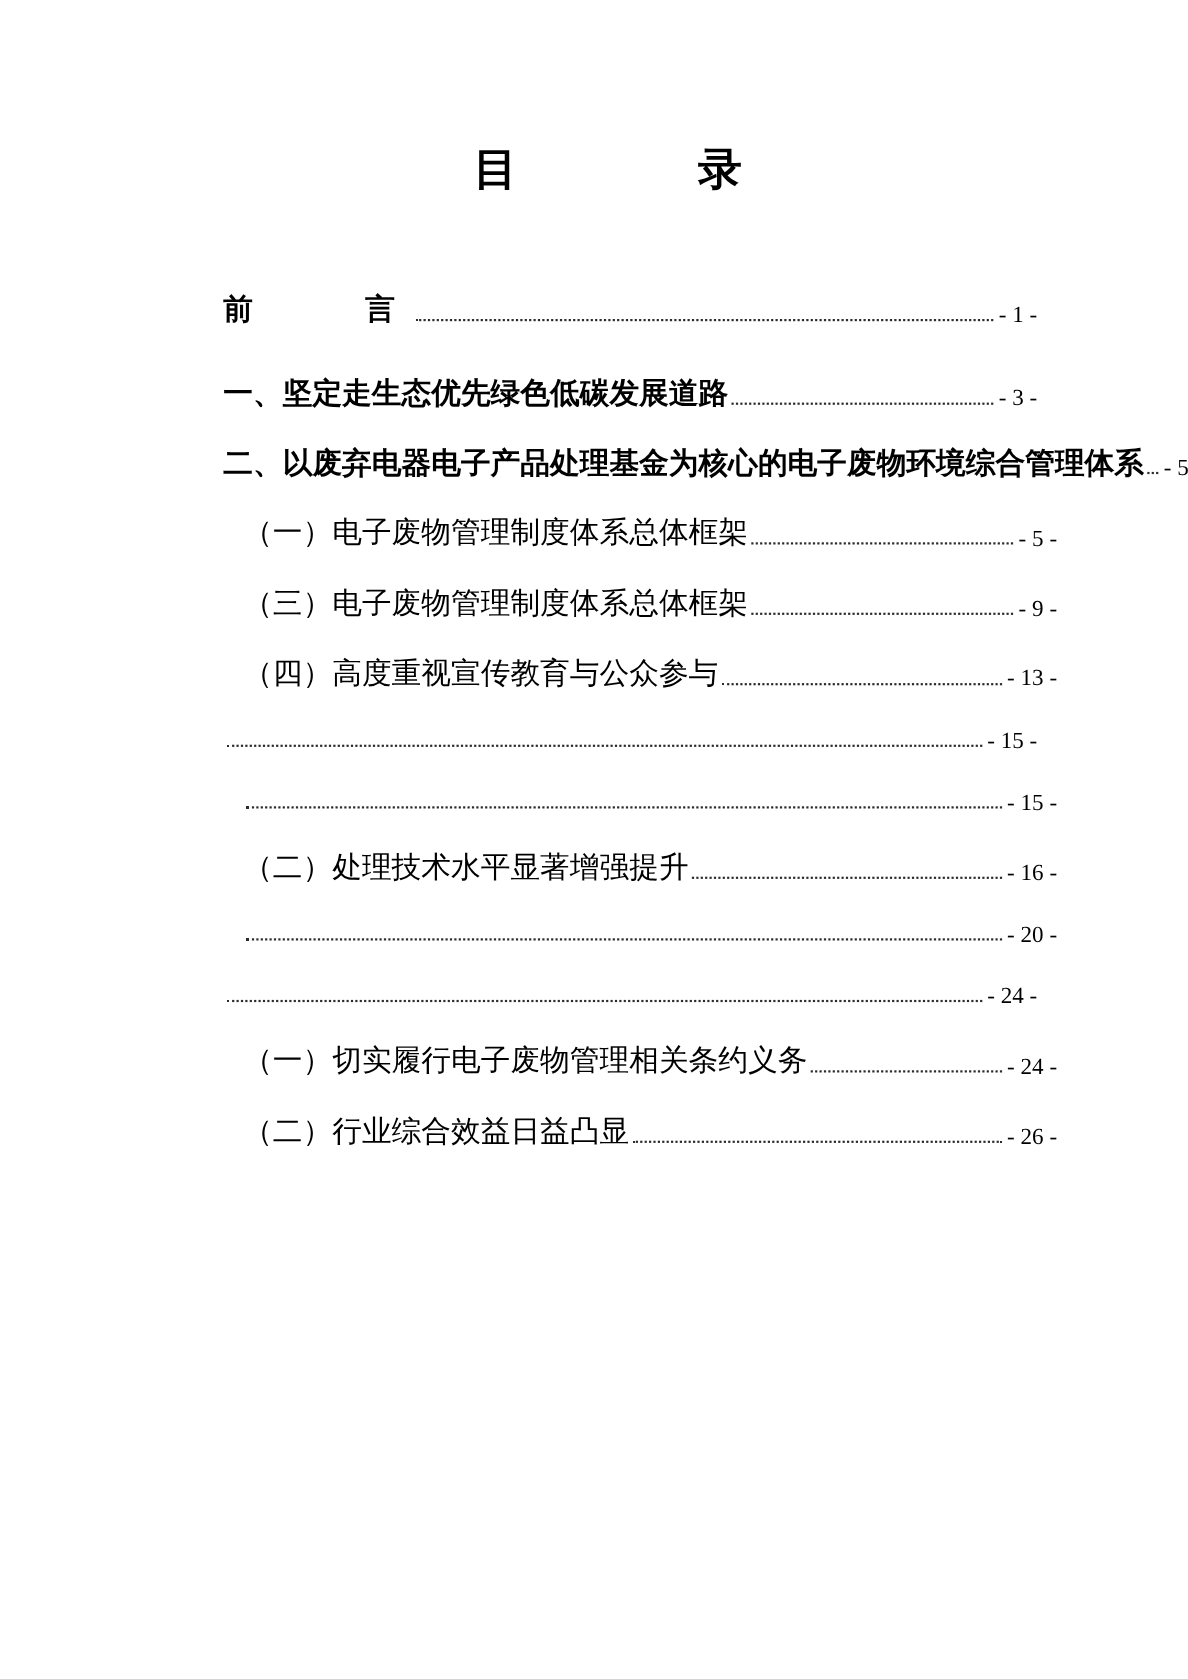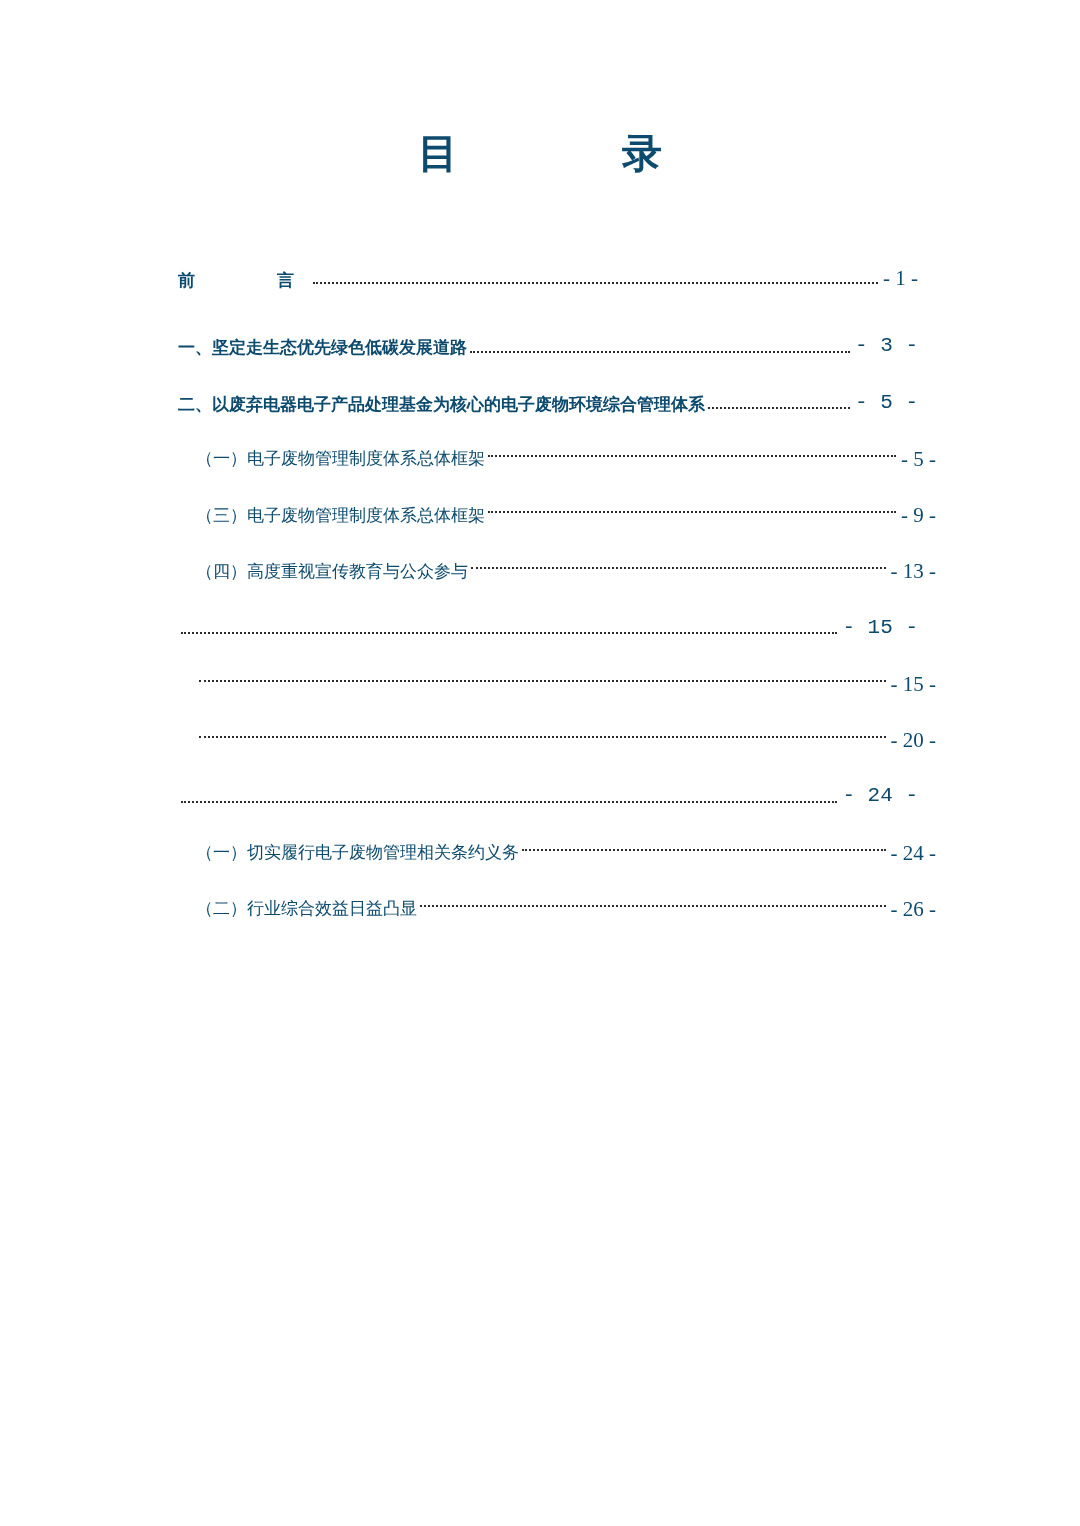--- a/index.html
+++ b/index.html
@@ -6,23 +6,24 @@
     margin: 0;
     padding: 0;
     background: #ffffff;
   }
   .page {
     position: relative;
     width: 1080px;
     height: 1526px;
     background: #ffffff;
     font-family: "Liberation Serif", "DejaVu Serif", serif;
-    color: #0c4a6e;
+    color: #000000;
     box-sizing: border-box;
     overflow: hidden;
+    padding-left: 25px;
   }
   .toc-title {
     text-align: center;
     font-size: 40px;
     font-weight: bold;
     letter-spacing: 28px;
     padding-top: 126px;
     text-indent: 28px;
     font-family: "Liberation Serif", "DejaVu Serif", serif;
   }
@@ -36,21 +37,21 @@
   }
   .toc-entry {
     display: flex;
     align-items: flex-end;
     width: 100%;
     margin-bottom: 30px;
     line-height: 1.25;
   }
   .toc-entry .label {
     white-space: nowrap;
-    font-size: 17px;
+    font-size: 27px;
   }
   .toc-entry .dots {
     flex: 1 1 auto;
     border-bottom: 2px dotted #2b2b2b;
     margin: 0 2px 7px 3px;
     height: 1px;
     min-width: 10px;
   }
   .toc-entry .page-no {
     white-space: nowrap;
@@ -64,26 +65,24 @@
   }
   .lvl-preface {
     margin-bottom: 42px;
   }
   
   .lvl-1 .label {
     font-weight: bold;
   }
   .lvl-1 {
     margin-bottom: 30px;
-    font-family: Liberation Mono, monospace;
   }
   
   .lvl-2 {
     padding-left: 18px;
-    align-items: center;
   }
   .lvl-2 .label {
     font-weight: normal;
   }
 </style>
 </head>
 <body>
 
 <div class="page">
   <div class="toc-title">目　　录</div>
@@ -120,20 +119,25 @@
       </li>
       <li class="toc-entry lvl-1">
         <span class="dots"></span>
         <span class="page-no">- 15 -</span>
       </li>
       <li class="toc-entry lvl-2">
         <span class="dots"></span>
         <span class="page-no">- 15 -</span>
       </li>
       <li class="toc-entry lvl-2">
+        <span class="label">（二）处理技术水平显著增强提升</span>
+        <span class="dots"></span>
+        <span class="page-no">- 16 -</span>
+      </li>
+      <li class="toc-entry lvl-2">
         <span class="dots"></span>
         <span class="page-no">- 20 -</span>
       </li>
       <li class="toc-entry lvl-1">
         <span class="dots"></span>
         <span class="page-no">- 24 -</span>
       </li>
       <li class="toc-entry lvl-2">
         <span class="label">（一）切实履行电子废物管理相关条约义务</span>
         <span class="dots"></span>

